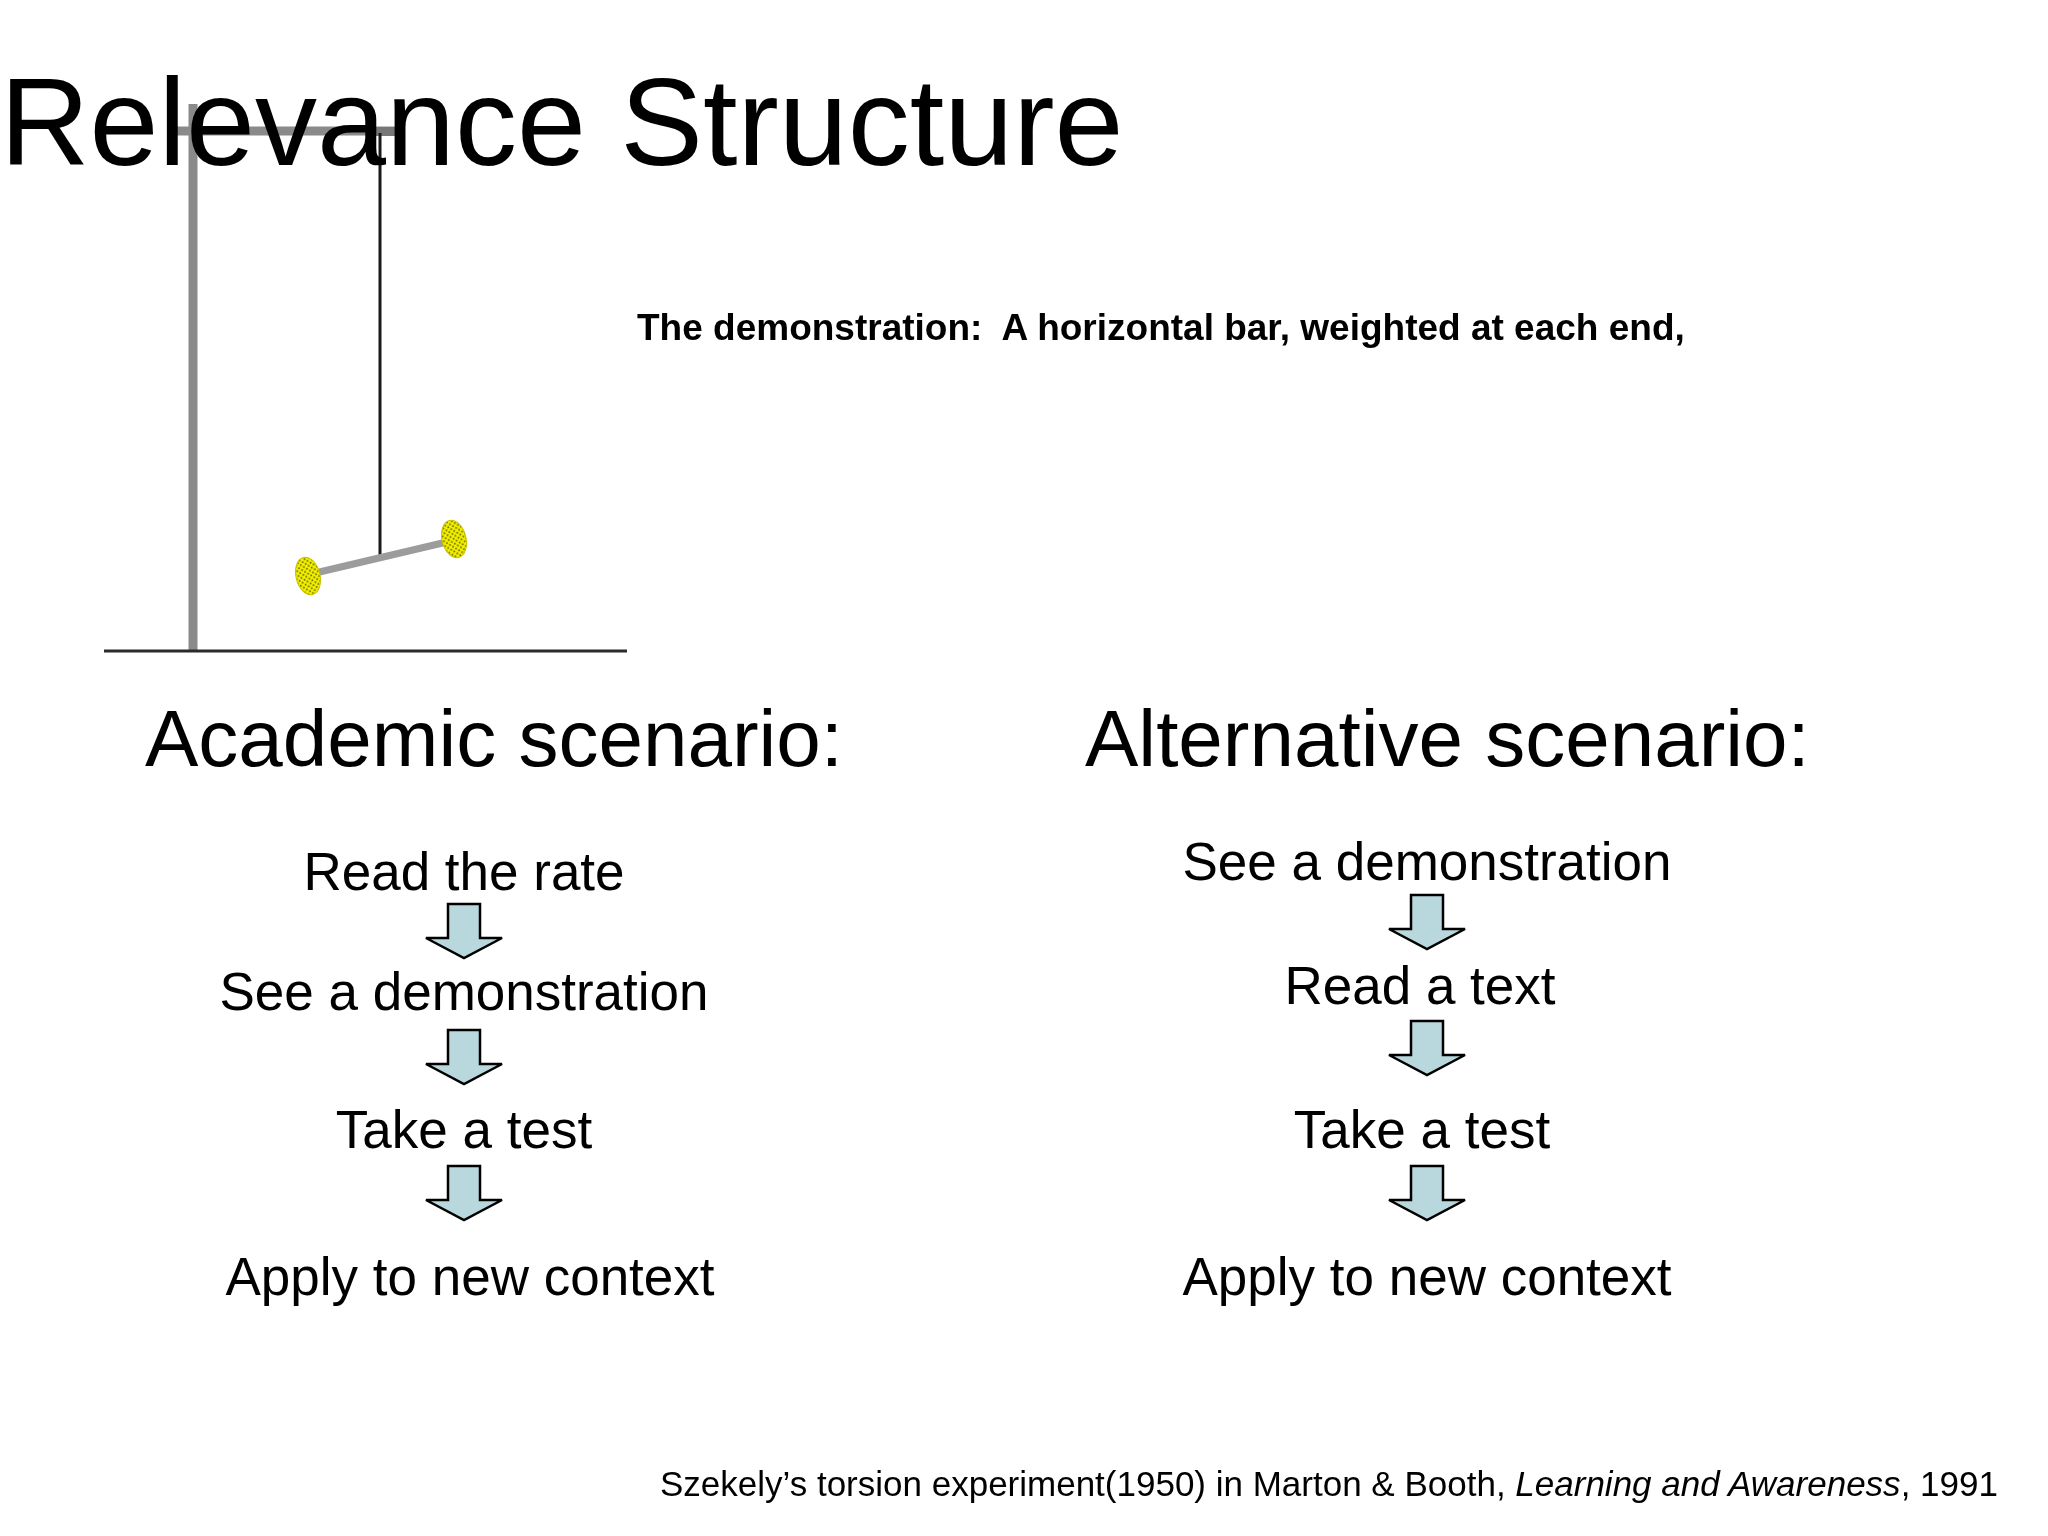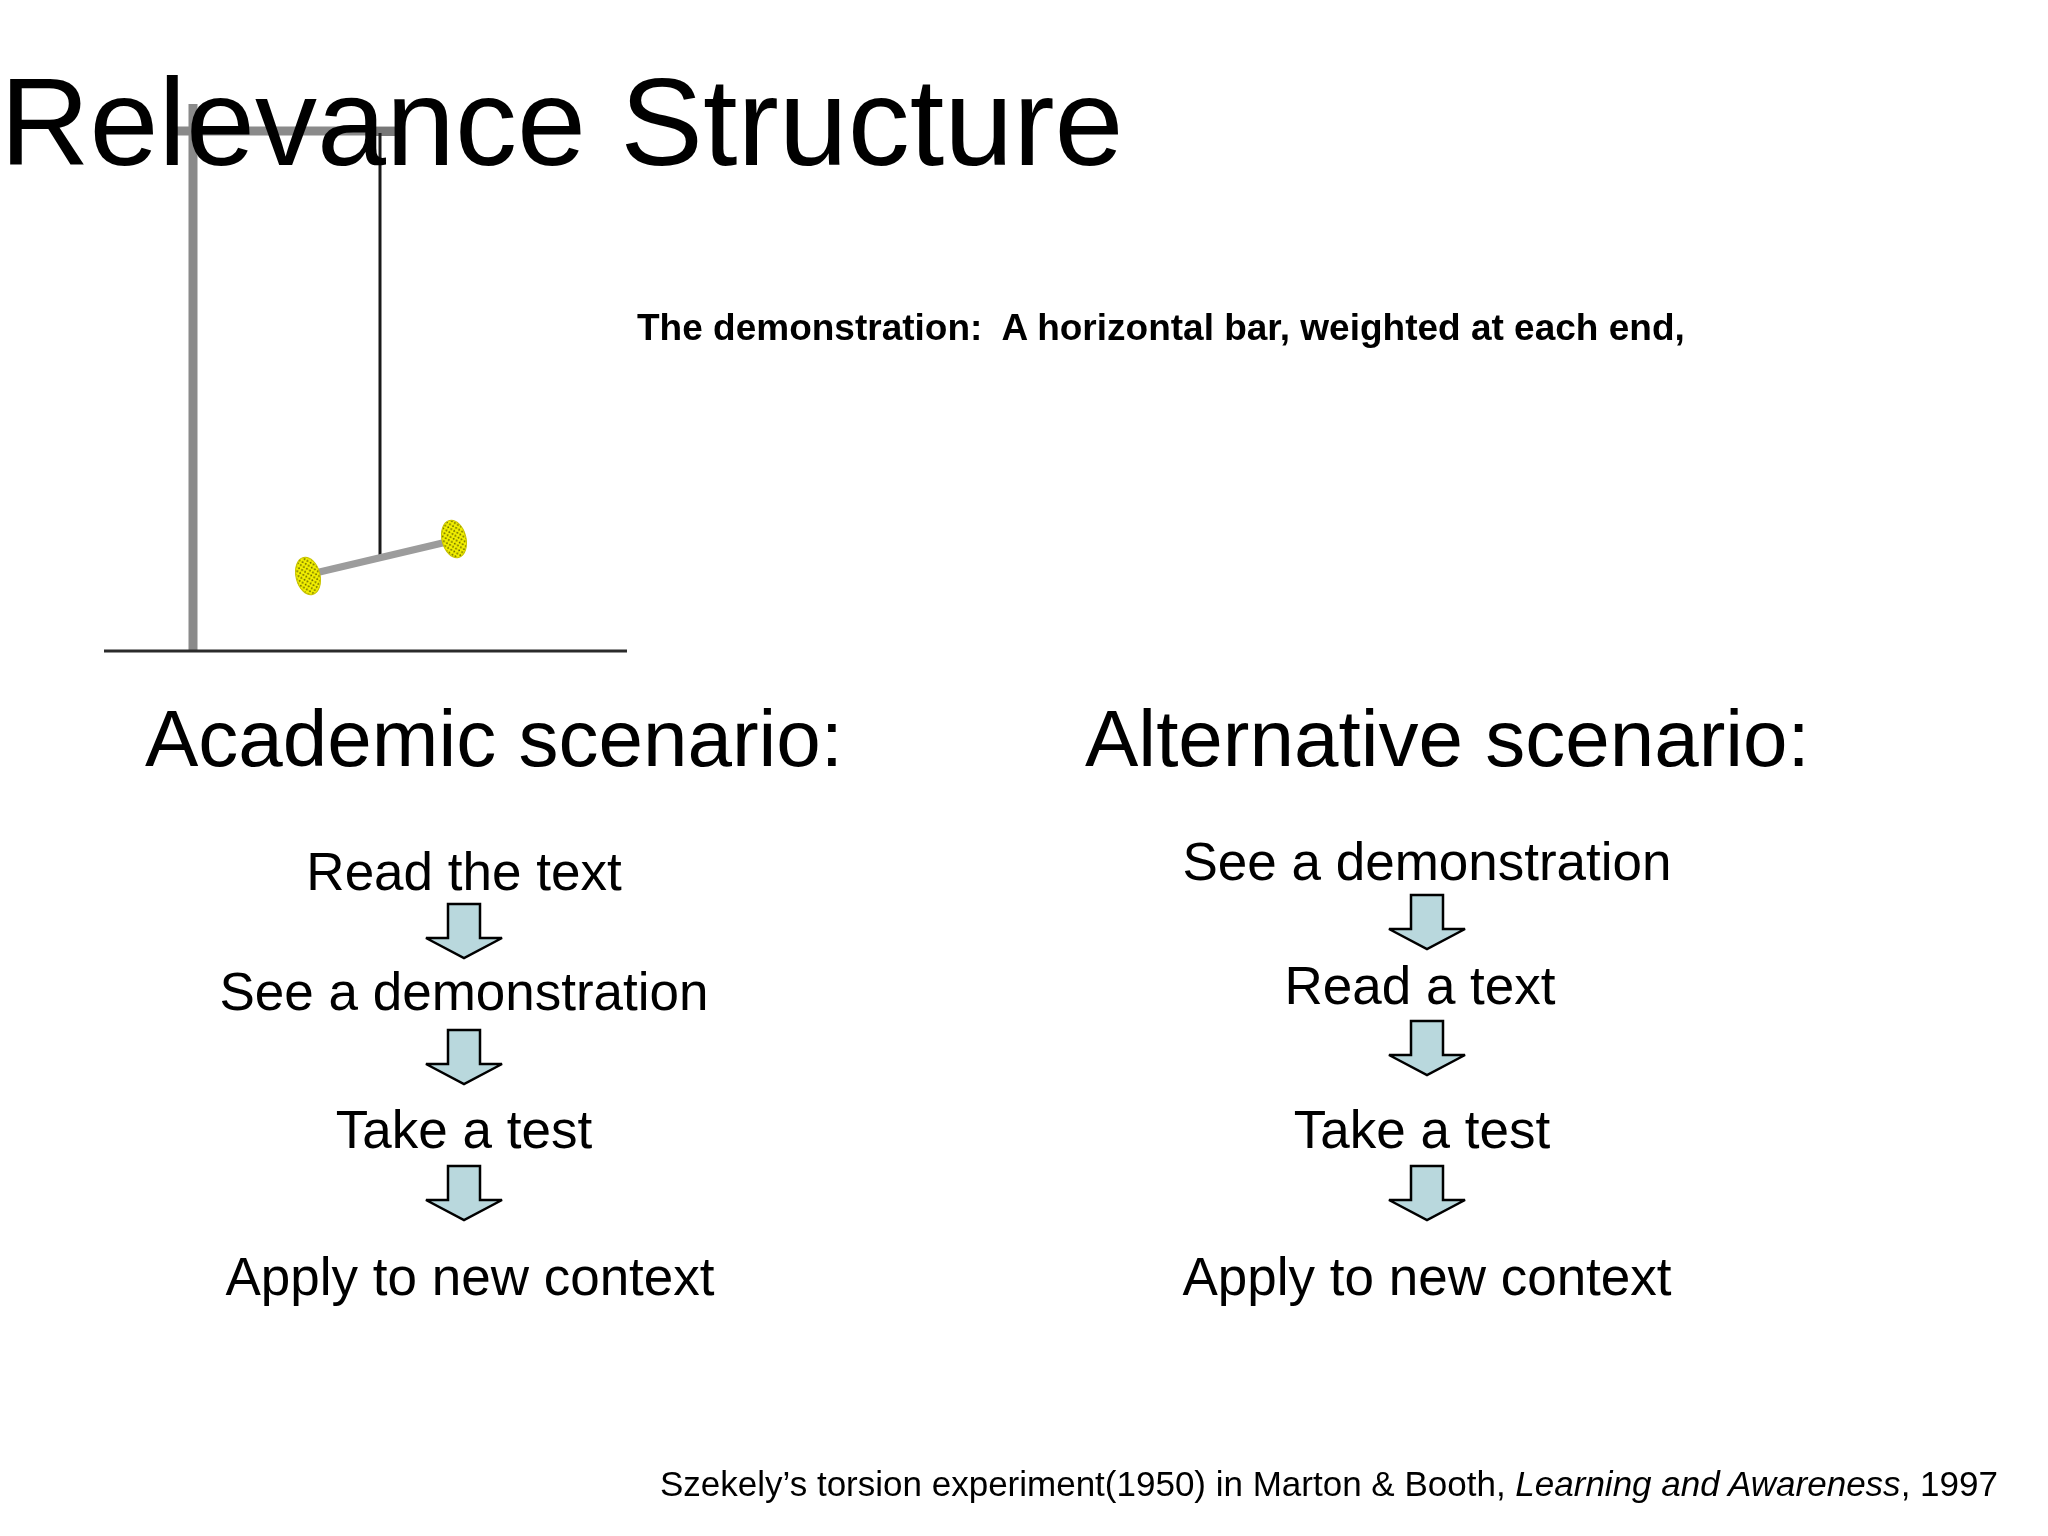--- a/index.html
+++ b/index.html
@@ -46,21 +46,21 @@
 
 <div class="slide-title">Relevance Structure</div>
 
 <div class="desc">
   <div class="desc-line">The demonstration:  A horizontal bar, weighted at each end,</div>
 </div>
 
 <div>
   <div class="col-heading left">Academic scenario:</div>
 
-  <div class="step" style="left:464px;top:842px">Read the text</div>
+  <div class="step" style="left:464px;top:842px">Read the rate</div>
   <div class="arrow" style="left:424px;top:902px">
     <svg viewBox="0 0 80 58">
         <path class="arrow-shape" d="M24 2 H56 V36 H78 L40 56 L2 36 H24 Z"></path>
       </svg>
   </div>
   <div class="step" style="left:464px;top:962px">See a demonstration</div>
   <div class="arrow" style="left:424px;top:1028px">
     <svg viewBox="0 0 80 58">
         <path class="arrow-shape" d="M24 2 H56 V36 H78 L40 56 L2 36 H24 Z"></path>
       </svg>
@@ -91,13 +91,13 @@
   </div>
   <div class="step" style="left:1422px;top:1100px">Take a test</div>
   <div class="arrow" style="left:1387px;top:1164px">
     <svg viewBox="0 0 80 58">
         <path class="arrow-shape" d="M24 2 H56 V36 H78 L40 56 L2 36 H24 Z"></path>
       </svg>
   </div>
   <div class="step" style="left:1427px;top:1247px">Apply to new context</div>
 </div>
 
-<div class="footer"><span>Szekely’s torsion experiment(1950) in Marton &amp; Booth, </span><span class="italic">Learning and Awareness</span><span>, 1997</span></div>
+<div class="footer"><span>Szekely’s torsion experiment(1950) in Marton &amp; Booth, </span><span class="italic">Learning and Awareness</span><span>, 1991</span></div>
 
 </body></html>

